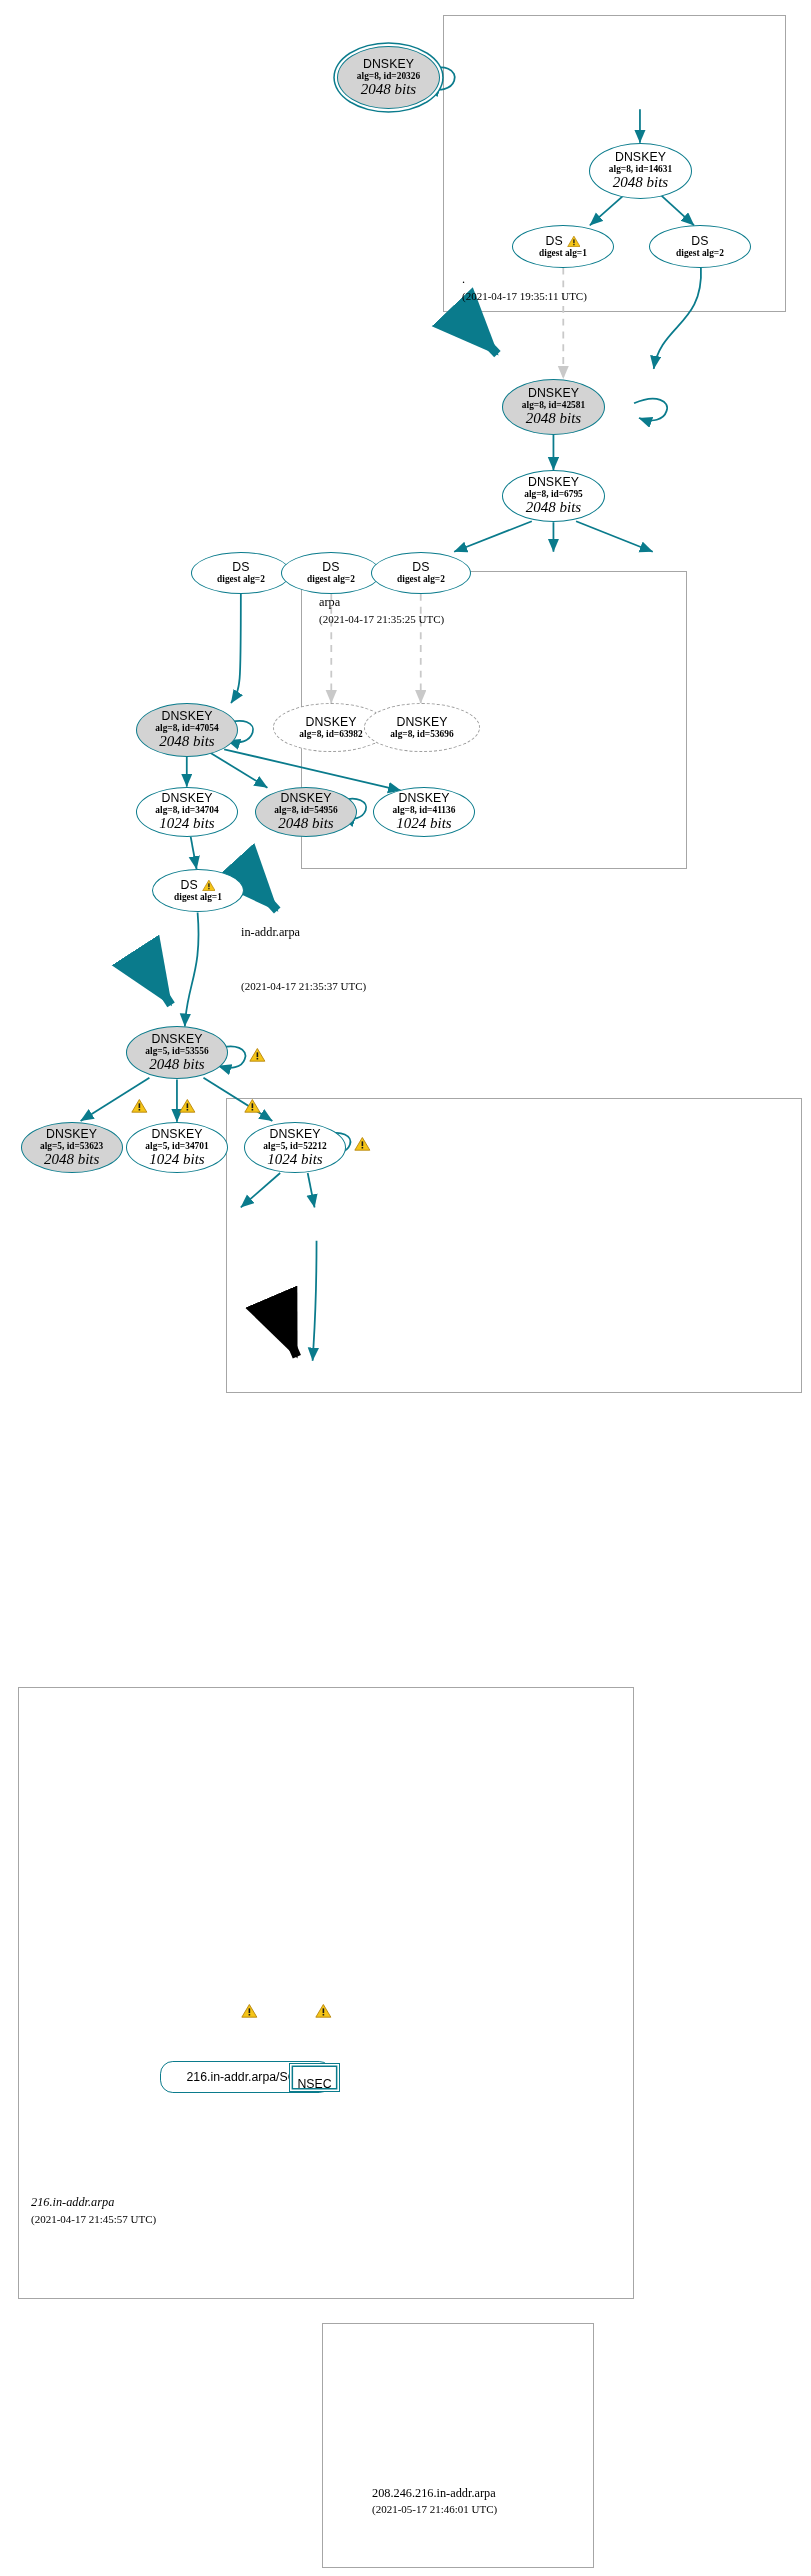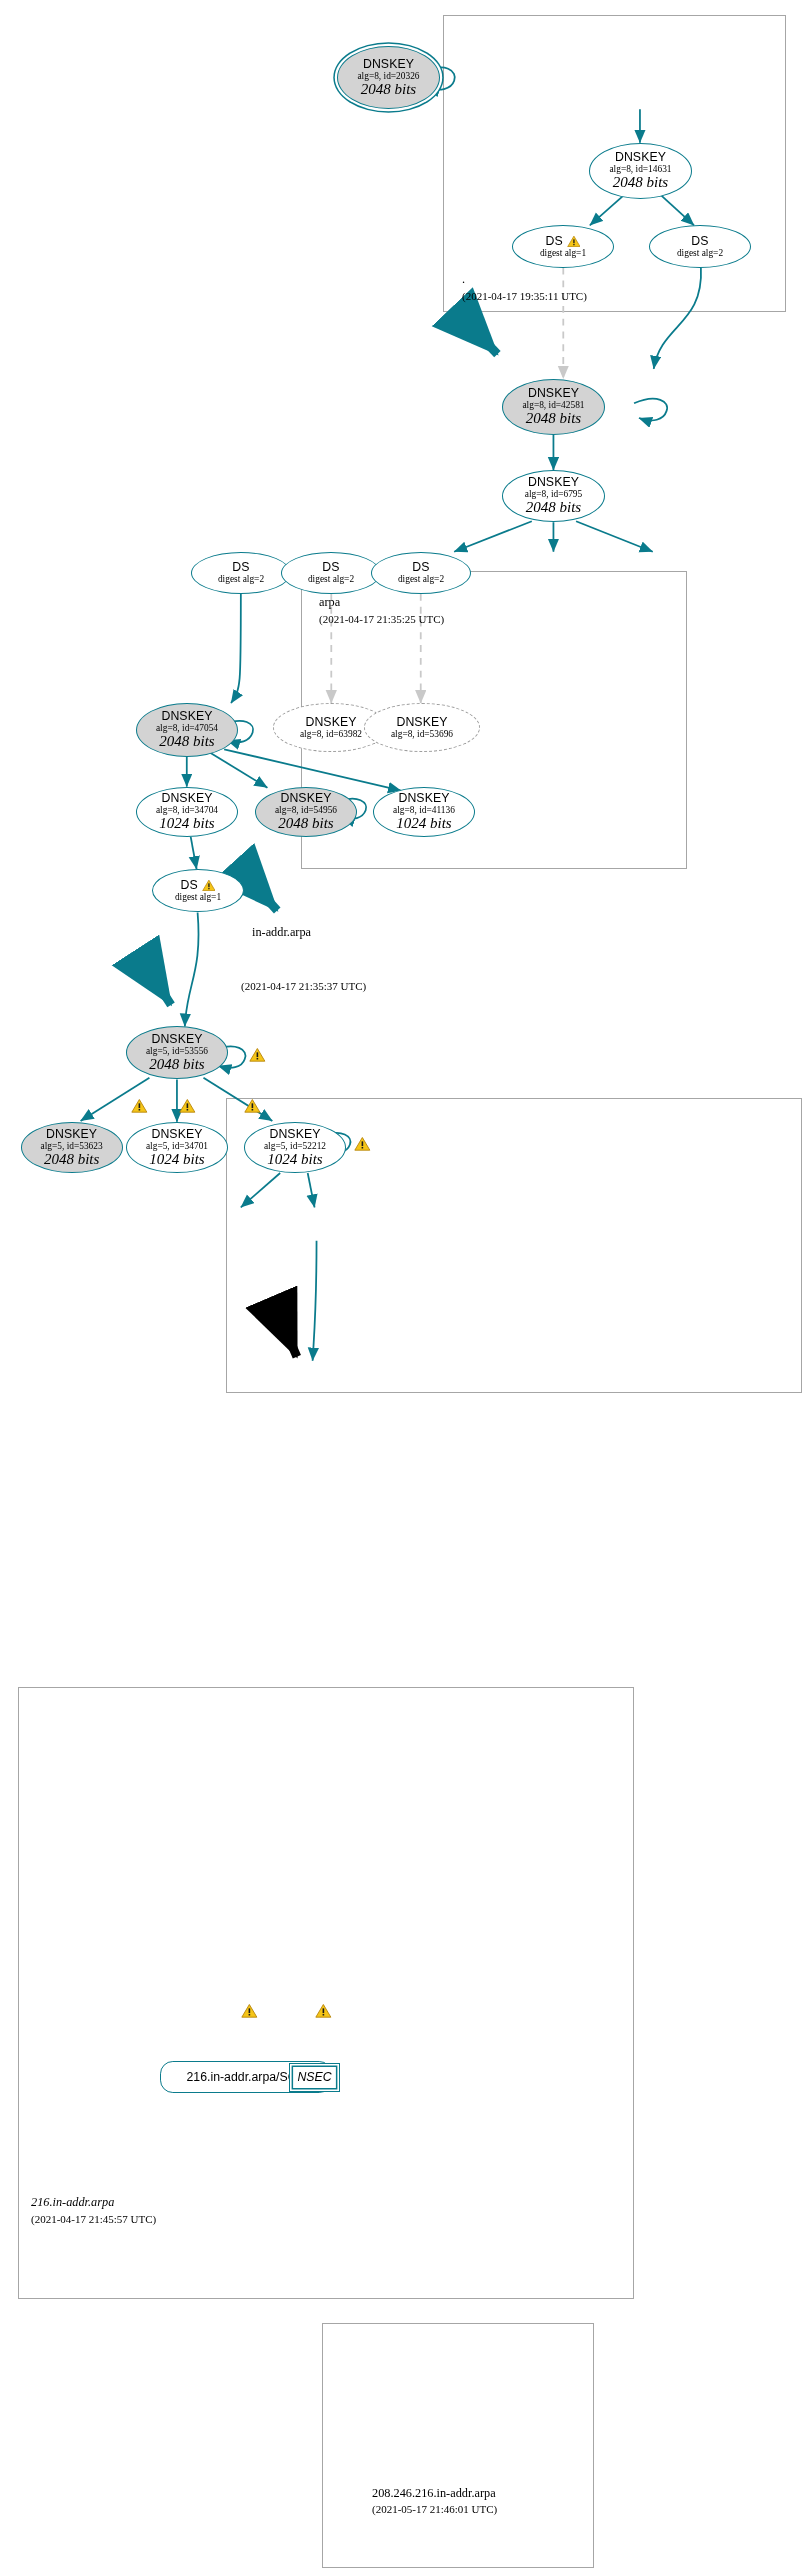--- a/index.html
+++ b/index.html
@@ -65,20 +65,21 @@
   }
   .n-title {
     font-family: "Liberation Sans", sans-serif;
     font-size: 12.3px;
     letter-spacing: 0.1px;
   }
   .n-sub {
     font-family: "Liberation Serif", serif;
     font-size: 9.4px;
     margin-top: 1px;
+    font-weight: bold;
   }
   .n-sub2 {
     font-family: "Liberation Serif", serif;
     font-size: 15px;
     font-style: italic;
   }
   .ds-row {
     display: flex;
     align-items: center;
     justify-content: center;
@@ -102,29 +103,28 @@
   }
   .rrnode.black {
     border: 1.9px solid #000000;
     border-radius: 13.8px;
   }
   
   .nsecnode {
     position: absolute;
     box-sizing: border-box;
     display: flex;
-    align-items: center;
+    align-items: flex-end;
     justify-content: center;
     border: 1.7px solid #0a7b8c;
     background: #ffffff;
     font-family: "Liberation Sans", sans-serif;
     font-size: 12.3px;
     color: #000000;
     box-shadow: inset 0 0 0 1.6px #ffffff, inset 0 0 0 3.1px #0a7b8c;
-    font-style: italic;
   }
 
   
   .warn {
     position: absolute;
     width: 14.7px;
     height: 13.8px;
     display: block;
   }
   .warn.inline {
@@ -326,21 +326,21 @@
       <span class="n-title">DS</span>
       <svg class="warn inline" viewBox="0 0 20 18">
         <path d="M10 1.4 L19 16.6 L1 16.6 Z" fill="#f5c518" stroke="#b8860b" stroke-width="1.1" stroke-linejoin="round"></path>
         <rect x="9.1" y="6" width="1.9" height="5.6" fill="#1a1a1a"></rect>
         <rect x="9.1" y="12.7" width="1.9" height="1.9" fill="#1a1a1a"></rect>
       </svg>
     </div>
     <div class="n-sub">digest alg=1</div>
   </div>
 
-  <div class="zone-label zone-name" style="left:252px; top:925px;">in-addr.arpa</div>
+  <div class="zone-label zone-name" style="left:241px; top:925px;">in-addr.arpa</div>
   <div class="zone-label zone-time" style="left:241px; top:980px;">(2021-04-17 21:35:37 UTC)</div>
 
   <div class="node ell shaded" style="left:126px; top:1026px; width:102px; height:53px;">
     <div class="n-title">DNSKEY</div>
     <div class="n-sub">alg=5, id=53556</div>
     <div class="n-sub2">2048 bits</div>
   </div>
   <svg class="warn" viewBox="0 0 20 18" style="left:249px; top:1047px; width:16.7px; height:15.7px;">
     <path d="M10 1.4 L19 16.6 L1 16.6 Z" fill="#f5c518" stroke="#b8860b" stroke-width="1.1" stroke-linejoin="round"></path>
     <rect x="9.1" y="6" width="1.9" height="5.6" fill="#1a1a1a"></rect>

